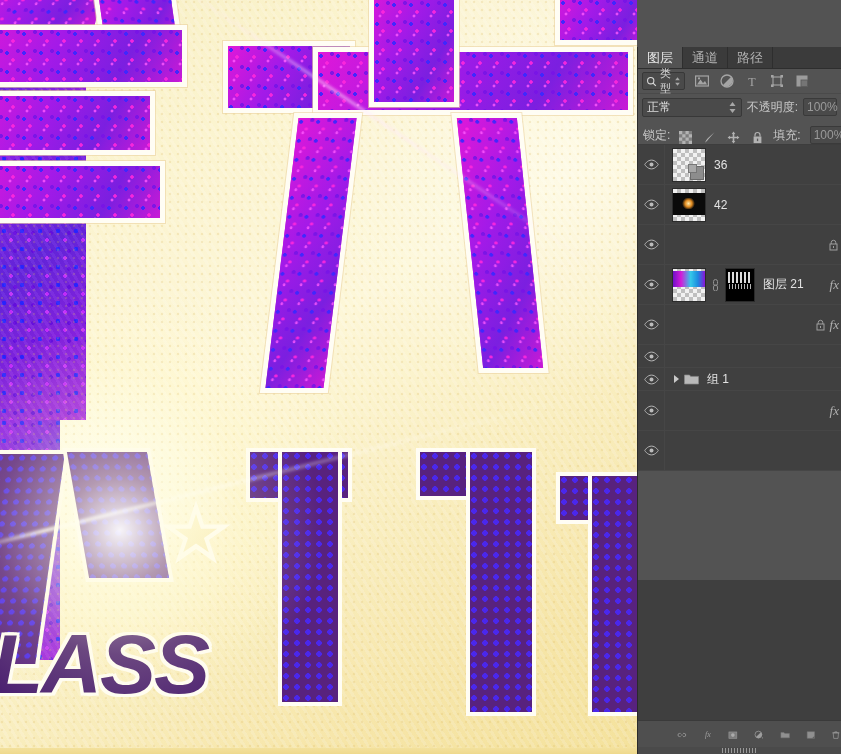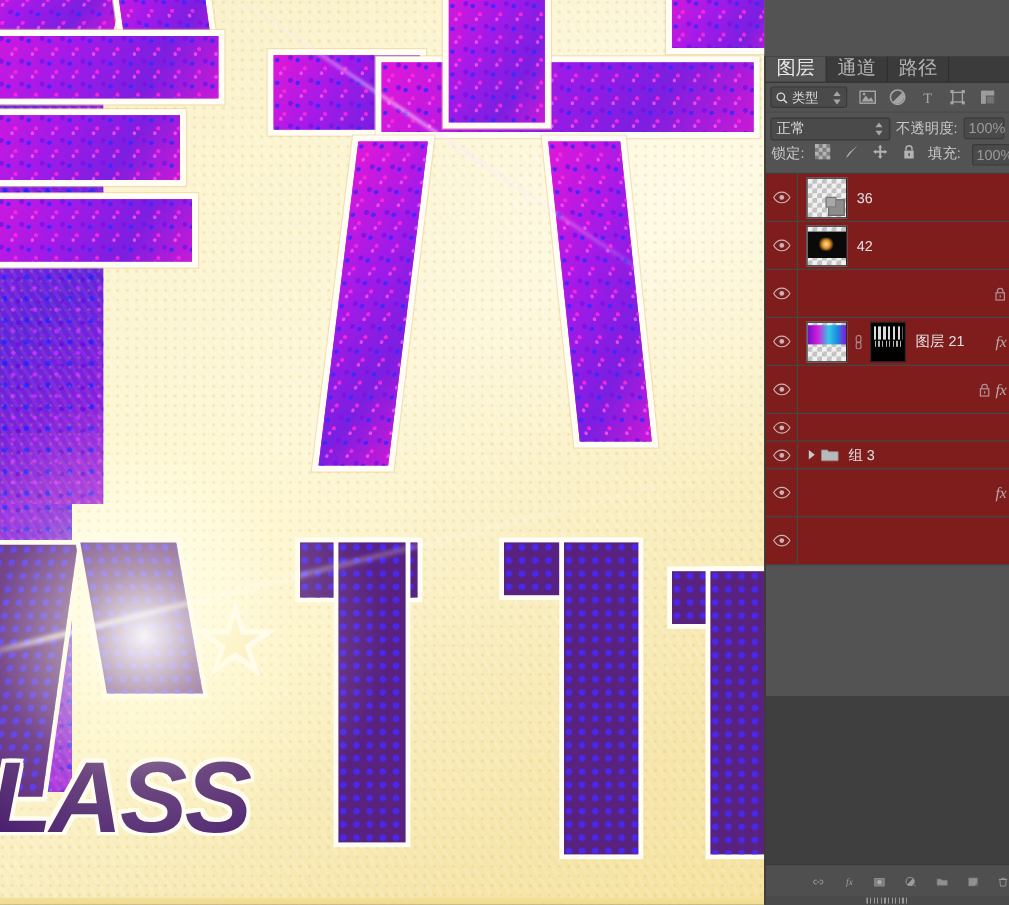--- a/index.html
+++ b/index.html
@@ -105,32 +105,32 @@
   #layers-panel {
     position:absolute; left:637px; top:47px; width:204px; height:707px;
     background:#535353; border-left:1px solid #2b2b2b;
     font-size:11px; color:#d6d6d6; overflow:hidden;
   }
   #panel-tabbar {
     height:22px; background:#3b3b3b; display:flex; align-items:stretch;
     border-bottom:1px solid #2e2e2e;
   }
   .panel-tab {
-    padding:0 9px; display:flex; align-items:center; font-size:16px;
+    padding:0 9px; display:flex; align-items:center; font-size:13px;
     color:#b4b4b4; border-right:1px solid #2e2e2e; cursor:pointer;
   }
   .panel-tab.active { background:#535353; color:#e8e8e8; }
   #tabbar-rest { flex:1; border-right:none; }
 
   #filter-row {
     height:25px; display:flex; align-items:center; padding:0 4px;
     border-bottom:1px solid #4a4a4a; background:#535353;
   }
   #kind-select {
-    width:64px; height:18px; background:#4a4a4a; border:1px solid #383838;
+    width:43px; height:18px; background:#4a4a4a; border:1px solid #383838;
     border-radius:2px; display:flex; align-items:center; gap:3px; padding:0 3px;
     font-size:11px; color:#d8d8d8; cursor:pointer;
   }
   #kind-select .lbl { flex:1; font-size:11px; }
   .filter-icons { display:flex; align-items:center; gap:11px; margin-left:10px; }
   .fic { width:14px; height:14px; opacity:.62; cursor:pointer; display:block; }
 
   #blend-row {
     height:26px; display:flex; align-items:center; padding:0 4px; gap:5px;
     background:#535353;
@@ -143,27 +143,27 @@
   #blend-select .lbl { flex:1; }
   .stepper { width:9px; height:13px; opacity:.7; }
   .numlabel { font-size:12px; color:#c8c8c8; white-space:nowrap; }
   .numbox {
     height:18px; background:#4a4a4a; border:1px solid #3a3a3a; border-radius:2px;
     display:flex; align-items:center; padding:0 3px; font-size:12px; color:#9a9a9a;
     min-width:34px; cursor:text;
   }
 
   #lock-row {
-    height:25px; display:flex; align-items:flex-start; padding:0 5px; gap:9px;
+    height:25px; display:flex; align-items:flex-end; padding:0 5px; gap:9px;
     border-bottom:1px solid #3d3d3d; background:#535353;
   }
   #lock-row .lockicons { display:flex; align-items:center; gap:11px; }
   .lockic { width:13px; height:13px; opacity:.72; cursor:pointer; }
 
-  #layer-list { position:relative; background:#7f1d1d; }
+  #layer-list { position:relative; background:#404040; }
   .layer-row {
     display:flex; align-items:center; height:40px;
     border-bottom:1px solid #464646; position:relative; cursor:pointer;
   }
   .layer-row.group { height:23px; }
   .eye-cell { width:27px; display:flex; justify-content:center; align-items:center;
               border-right:1px solid #464646; height:100%; cursor:pointer; }
   .eye { width:15px; height:11px; opacity:.8; }
   .row-body { flex:1; display:flex; align-items:center; gap:5px; padding-left:7px; height:100%; min-width:0; }
   .thumb {
@@ -501,21 +501,21 @@
         <svg class="eye" viewBox="0 0 16 11">
           <path d="M8,0.8 C3.4,0.8 0.8,5.5 0.8,5.5 C0.8,5.5 3.4,10.2 8,10.2 C12.6,10.2 15.2,5.5 15.2,5.5 C15.2,5.5 12.6,0.8 8,0.8 Z" fill="none" stroke="#dcdcdc" stroke-width="1"></path>
           <circle cx="8" cy="5.5" r="2.1" fill="#dcdcdc"></circle>
         </svg>
       </div>
       <div class="row-body">
         <div class="tri"></div>
         <svg class="folder-ic" viewBox="0 0 15 12">
           <path d="M0.5,2 h5 l1.2,1.4 h7.8 V11 H0.5 Z" fill="#b9b9b9" stroke="#8a8a8a" stroke-width="0.7"></path>
         </svg>
-        <span class="layer-name">组 3</span>
+        <span class="layer-name">组 1</span>
       </div>
     </div>
 
     <div class="layer-row">
       <div class="eye-cell">
         <svg class="eye" viewBox="0 0 16 11">
           <path d="M8,0.8 C3.4,0.8 0.8,5.5 0.8,5.5 C0.8,5.5 3.4,10.2 8,10.2 C12.6,10.2 15.2,5.5 15.2,5.5 C15.2,5.5 12.6,0.8 8,0.8 Z" fill="none" stroke="#dcdcdc" stroke-width="1"></path>
           <circle cx="8" cy="5.5" r="2.1" fill="#dcdcdc"></circle>
         </svg>
       </div>

